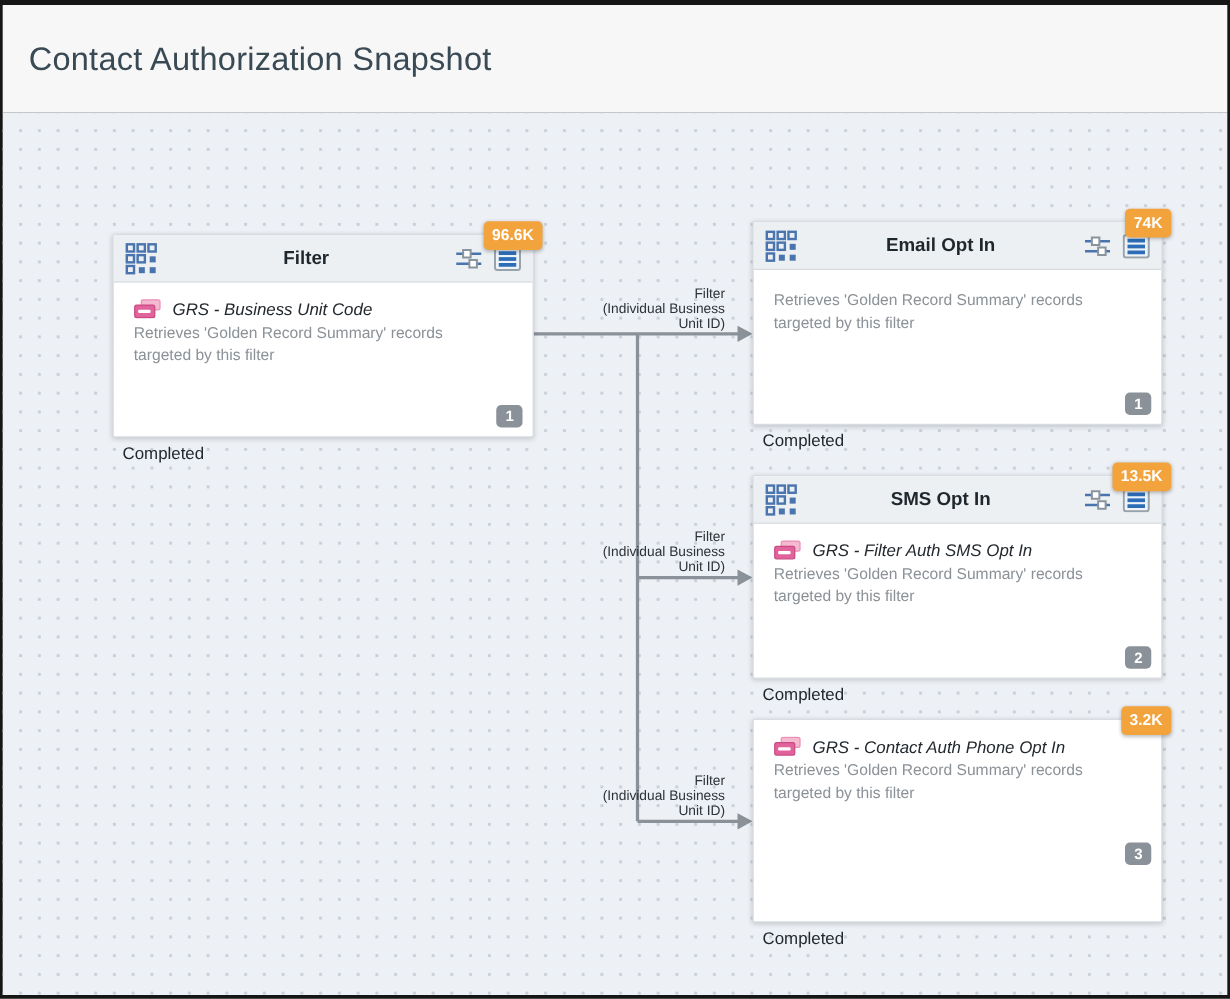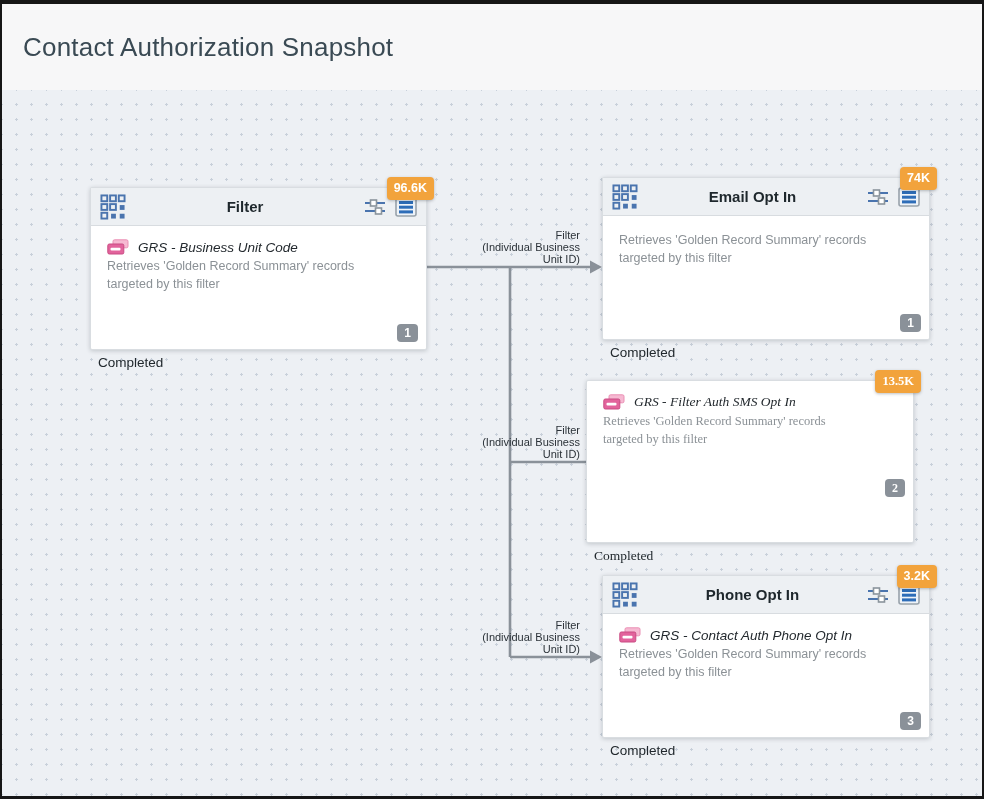--- a/index.html
+++ b/index.html
@@ -47,21 +47,21 @@
   }
   .count-badge{
     position:absolute;top:-10px;right:-7px;z-index:3;background:#f2a33c;color:#fff;
     font-size:12.5px;font-weight:bold;border-radius:4px;padding:4px 7px;line-height:15px;
     box-shadow:0 1px 3px rgba(40,50,60,.3);
   }
   .node-status{margin:5px 0 0 8px;font-size:13.5px;color:#21282d;}
   
   .node-filter{left:88px;top:97px;}
   .node-email{left:600px;top:87px;}
-  .node-sms{left:584px;top:290px;font-family:Liberation Serif, serif;}
+  .node-sms{left:600px;top:290px;}
   .node-phone{left:600px;top:485px;}
   .label-1{left:398px;top:139px;}
   .label-2{left:398px;top:334px;}
   .label-3{left:398px;top:529px;}
 </style>
 </head>
 <body>
 
 <svg width="0" height="0" style="position:absolute">
   <defs>
@@ -200,57 +200,57 @@
           <div class="card-desc">Retrieves 'Golden Record Summary' records targeted by this filter</div>
           <div class="step-badge">1</div>
         </div>
       </div>
       <div class="node-status">Completed</div>
     </div>
 
     <div class="node col2 node-sms">
       <div class="count-badge">13.5K</div>
       <div class="card">
+        <div class="card-header">
+          <span class="hdr-icon">
+              <svg width="26" height="26" viewBox="0 0 27 27">
+                <use href="#icon-grid"></use>
+              </svg>
+            </span>
+          <span class="card-title">SMS Opt In</span>
+          <span class="hdr-icon hdr-btn">
+              <svg width="22" height="18" viewBox="0 0 22 18">
+                <use href="#icon-sliders"></use>
+              </svg>
+            </span>
+          <span class="hdr-icon hdr-btn">
+              <svg width="22" height="20" viewBox="0 0 22 20">
+                <use href="#icon-list"></use>
+              </svg>
+            </span>
+        </div>
         <div class="card-body">
           <div class="source-row">
             <span class="source-icon">
                 <svg width="22" height="16" viewBox="0 0 22 16">
                   <use href="#icon-de"></use>
                 </svg>
               </span>
             <span class="source-name">GRS - Filter Auth SMS Opt In</span>
           </div>
           <div class="card-desc">Retrieves 'Golden Record Summary' records targeted by this filter</div>
           <div class="step-badge">2</div>
         </div>
       </div>
       <div class="node-status">Completed</div>
     </div>
 
     <div class="node col2 node-phone">
       <div class="count-badge">3.2K</div>
       <div class="card">
-        <div class="card-header">
-          <span class="hdr-icon">
-              <svg width="26" height="26" viewBox="0 0 27 27">
-                <use href="#icon-grid"></use>
-              </svg>
-            </span>
-          <span class="card-title">Phone Opt In</span>
-          <span class="hdr-icon hdr-btn">
-              <svg width="22" height="18" viewBox="0 0 22 18">
-                <use href="#icon-sliders"></use>
-              </svg>
-            </span>
-          <span class="hdr-icon hdr-btn">
-              <svg width="22" height="20" viewBox="0 0 22 20">
-                <use href="#icon-list"></use>
-              </svg>
-            </span>
-        </div>
         <div class="card-body">
           <div class="source-row">
             <span class="source-icon">
                 <svg width="22" height="16" viewBox="0 0 22 16">
                   <use href="#icon-de"></use>
                 </svg>
               </span>
             <span class="source-name">GRS - Contact Auth Phone Opt In</span>
           </div>
           <div class="card-desc">Retrieves 'Golden Record Summary' records targeted by this filter</div>

